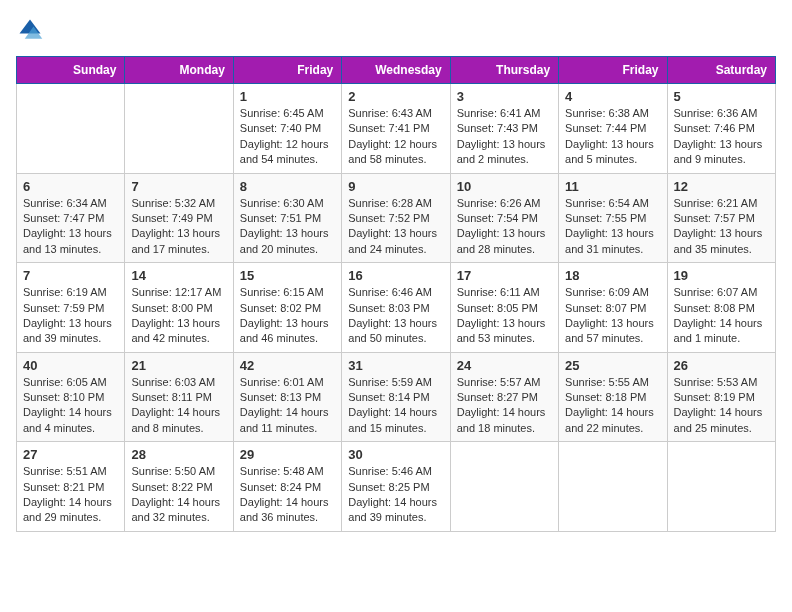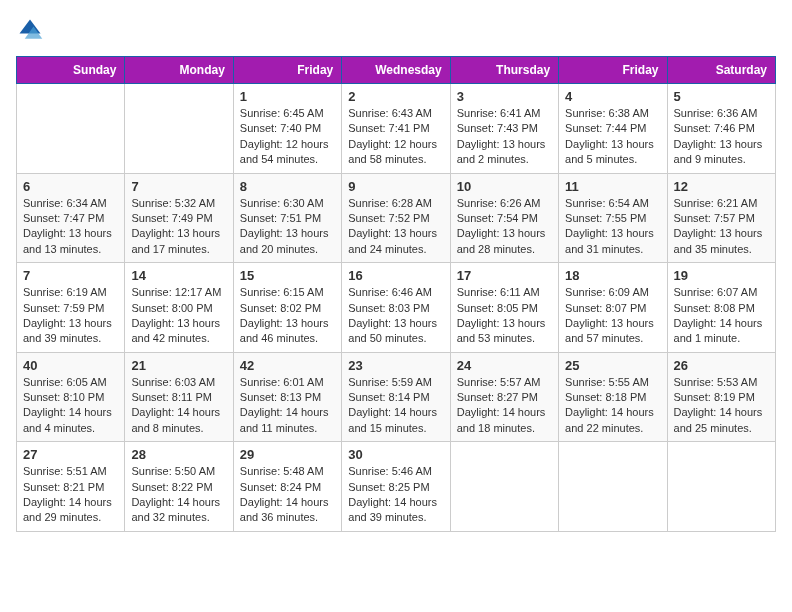--- a/index.html
+++ b/index.html
@@ -254,21 +254,21 @@
 Sunset: 8:11 PM
 Daylight: 14 hours and 8 minutes.</div>
         </td>
         <td>
           <span class="day-number">42</span>
           <div class="day-info">Sunrise: 6:01 AM
 Sunset: 8:13 PM
 Daylight: 14 hours and 11 minutes.</div>
         </td>
         <td>
-          <span class="day-number">23</span>
+          <span class="day-number">31</span>
           <div class="day-info">Sunrise: 5:59 AM
 Sunset: 8:14 PM
 Daylight: 14 hours and 15 minutes.</div>
         </td>
         <td>
           <span class="day-number">24</span>
           <div class="day-info">Sunrise: 5:57 AM
 Sunset: 8:27 PM
 Daylight: 14 hours and 18 minutes.</div>
         </td>

